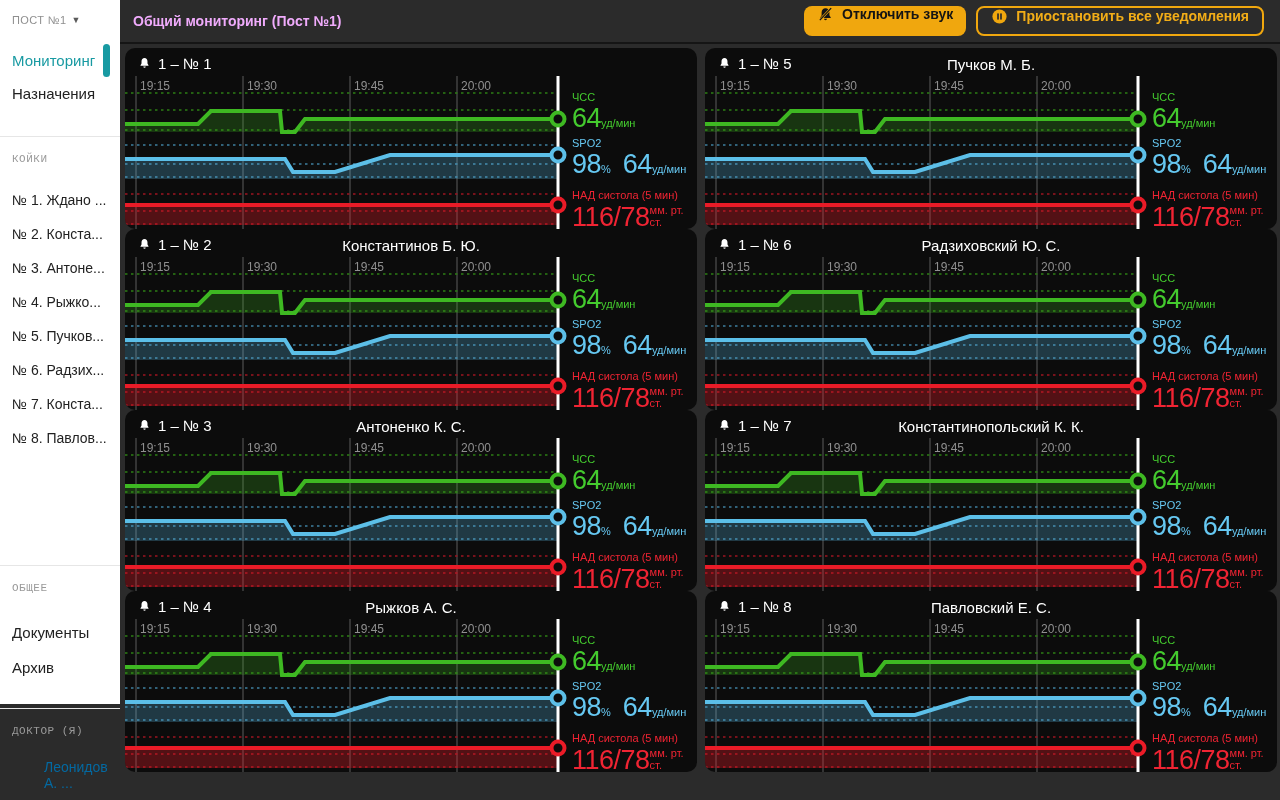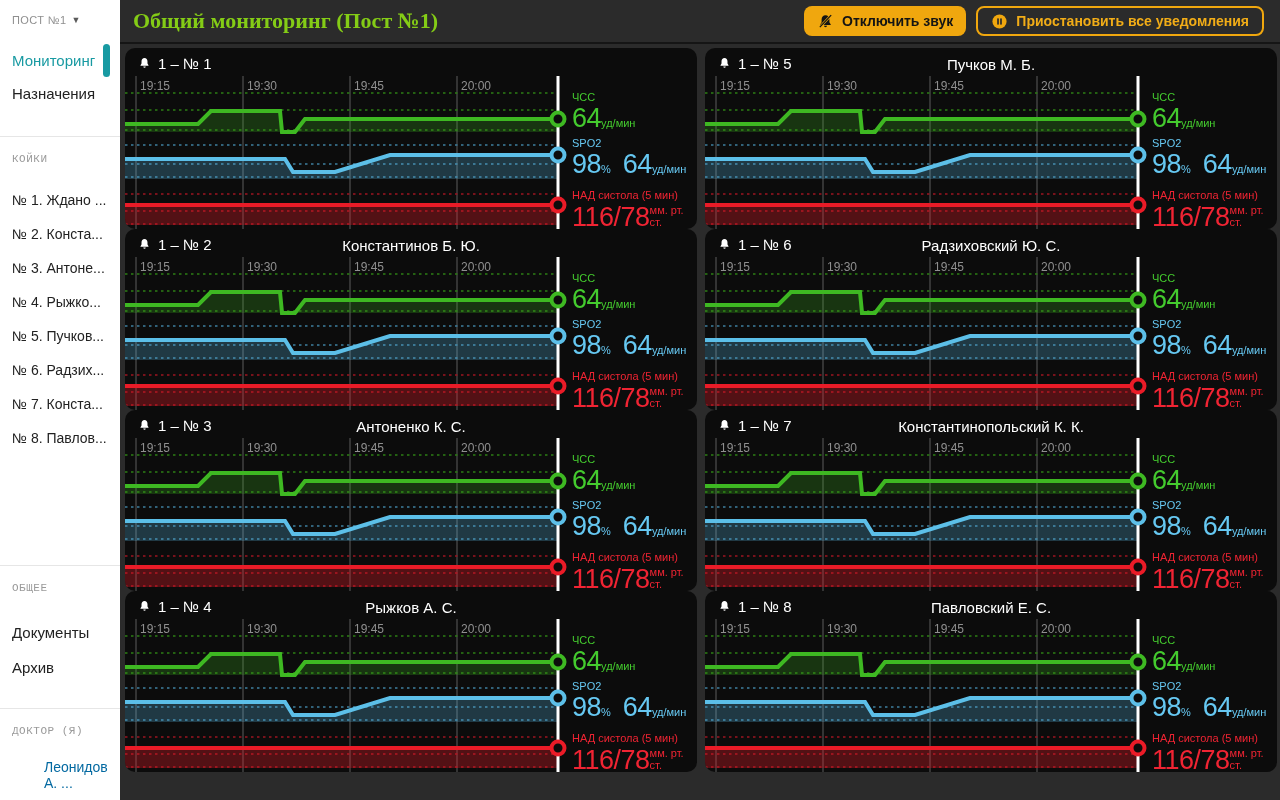--- a/index.html
+++ b/index.html
@@ -1,21 +1,21 @@
 <!DOCTYPE html>
 <html><head>
 <meta charset="utf-8">
 <style>
   * { margin:0; padding:0; box-sizing:border-box; }
   html,body { width:1280px; height:800px; overflow:hidden;
     font-family:"Liberation Sans", sans-serif; background:#2b2b2b; }
   body { display:flex; }
 
   
-  .sidebar { width:120px; height:800px; background:#ffffff; position:relative;
+  .sidebar { width:120px; height:704px; background:#ffffff; position:relative;
     flex:0 0 120px; padding-top:14px; }
   .post-select { margin-left:12px; font-size:11px; letter-spacing:.4px;
     color:#8f8f8f; display:flex; align-items:center; gap:5px; cursor:pointer; }
   .post-select .chev { color:#5a5a5a; font-size:9px; }
   .nav-item { display:block; position:relative; padding-left:12px;
     font-size:15px; color:#222; cursor:pointer; }
   .nav-item.active { color:#189aa2; }
   .nav-item.active::after { content:""; position:absolute; right:10px; top:-8px;
     width:7px; height:33px; border-radius:4px; background:#189aa2; }
   .nav-item.first { margin-top:26px; }
@@ -28,23 +28,23 @@
   .bed-list li { padding-left:12px; font-size:14px; color:#222; line-height:14px;
     margin-bottom:20px; white-space:nowrap; cursor:pointer; }
   .gen-item { display:block; padding-left:12px; font-size:15px; color:#222; cursor:pointer; }
   .gen-1 { margin-top:30px; } .gen-2 { margin-top:18px; }
   .doctor { margin-top:22px; padding-left:12px; font-size:14px; color:#0369a1; cursor:pointer;margin-left:32px; }
 
   
   .main { flex:1; display:flex; flex-direction:column; background:#2b2b2b; }
   .topbar { height:44px; background:#2b2b2b; border-bottom:2px solid #151515;
     display:flex; align-items:center; }
-  .topbar h1 { font-size:22px; font-weight:bold; color:#84cc16; margin-left:13px; flex:0 0 auto;font-family:Liberation Serif, serif; }
+  .topbar h1 { font-size:14px; font-weight:bold; color:#f0abfc; margin-left:13px; flex:0 0 auto; }
   .topbar .spacer { flex:1; }
-  .btn { display:flex; align-items:center; gap:8px; height:30px; padding:0 13px;
+  .btn { display:flex; align-items:flex-start; gap:8px; height:30px; padding:0 13px;
     border-radius:8px; font-size:14px; font-weight:bold; cursor:pointer; border:none; }
   .btn-mute { background:#f0a70e; color:#141414; margin-right:10px; }
   .btn-pause { background:transparent; border:2px solid #f0a70e; color:#f2ad17; margin-right:16px; }
   .btn svg { display:block; }
 
   
   .cards { display:grid; grid-template-columns:572px 572px; grid-template-rows:repeat(4,181px);
     grid-auto-flow:column; gap:0 8px; padding:4px 3px 7px 5px; }
   .card { position:relative; background:#0c0c0c; border-radius:10px; overflow:hidden; cursor:pointer; }
   .card-head { position:absolute; top:7px; left:0; width:100%; height:20px; }

